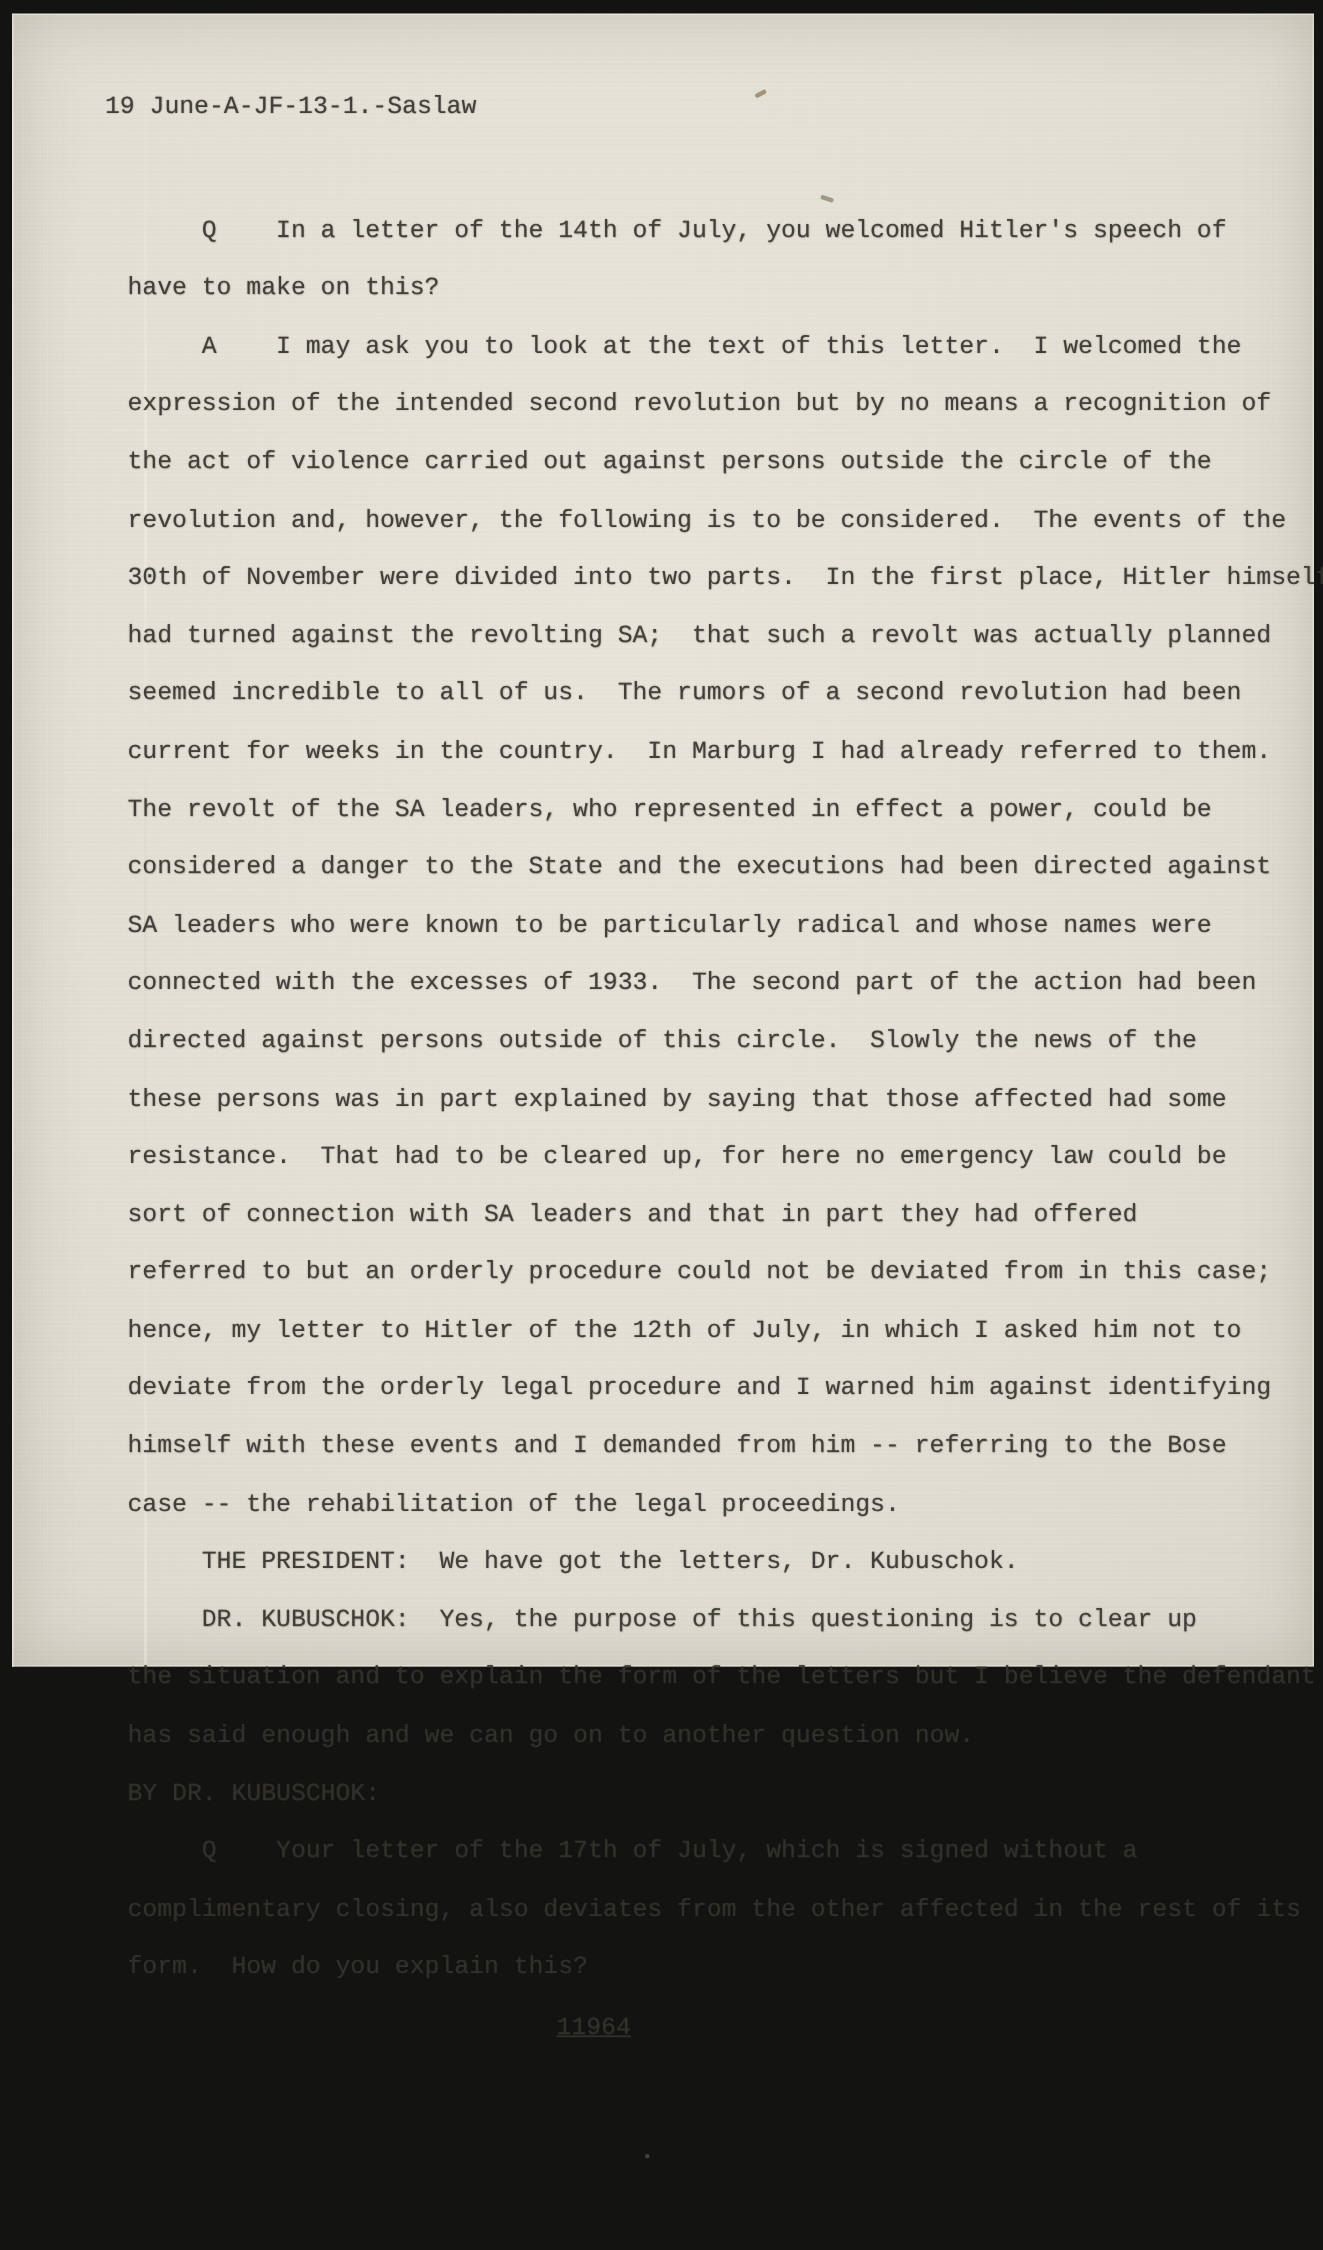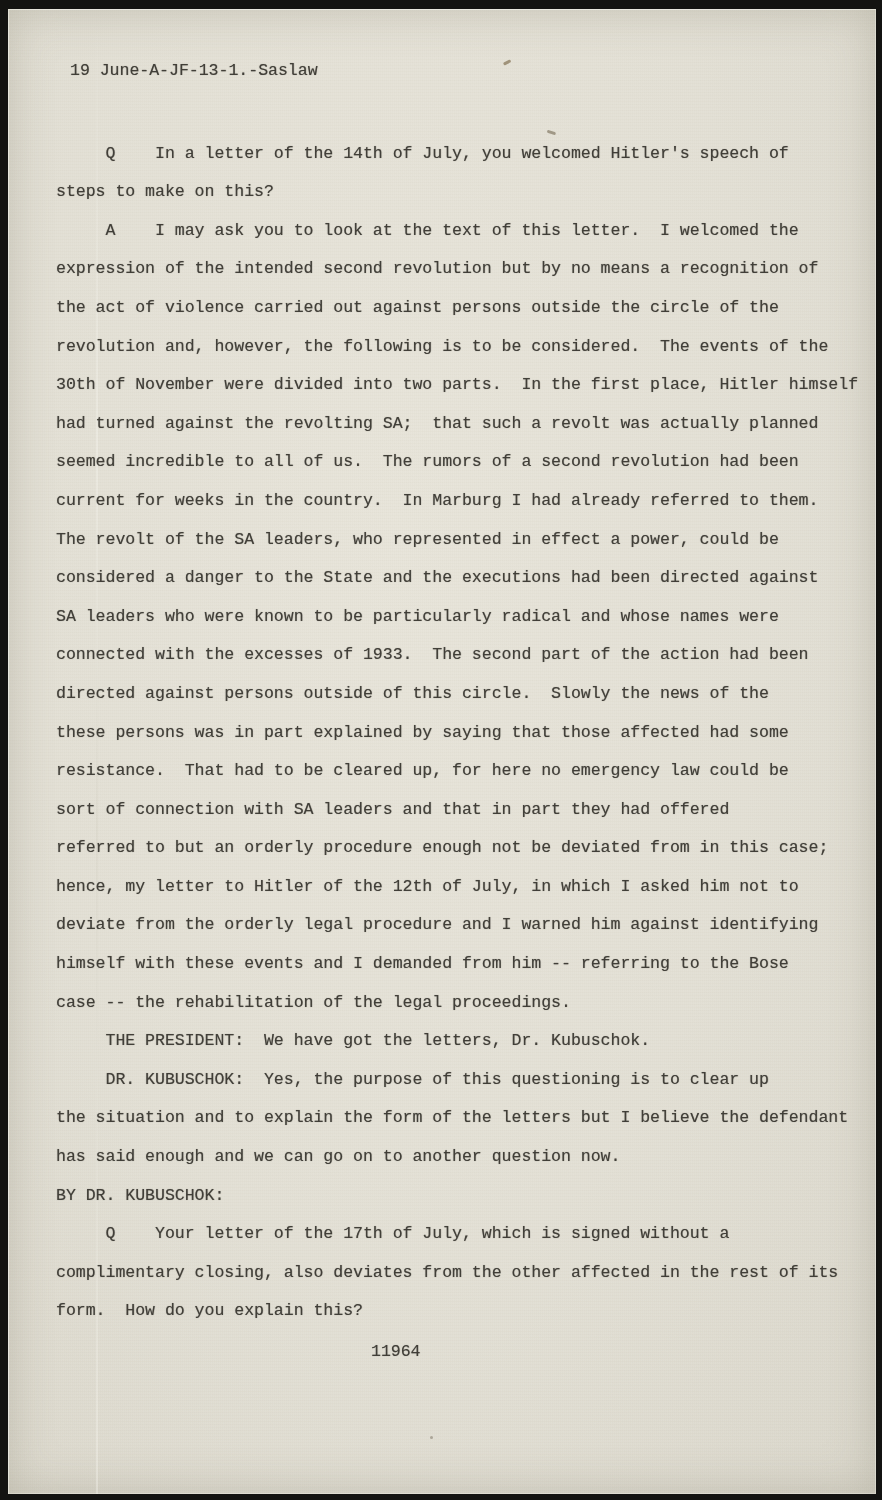--- a/index.html
+++ b/index.html
@@ -12,21 +12,21 @@
     background: #131311;
     position: relative;
     overflow: hidden;
     font-family: "Liberation Mono", "DejaVu Sans Mono", monospace;
   }
   .paper {
     position: absolute;
     left: 8px;
     top: 9px;
     width: 868px;
-    height: 1485px;
+    height: 1102px;
     background:
       repeating-linear-gradient(0deg, rgba(120,110,85,0.018) 0 1px, rgba(255,255,255,0.015) 1px 3px),
       repeating-linear-gradient(90deg, rgba(120,110,85,0.014) 0 1px, rgba(255,255,255,0.01) 1px 2px),
       radial-gradient(ellipse at 45% 35%, #e8e5da 0%, #e3e0d5 55%, #dad7cb 100%);
     box-shadow:
       inset 0 0 45px rgba(115,110,90,0.28),
       inset 1px 1px 0 rgba(255,255,248,0.85),
       inset -1px -1px 0 rgba(255,255,248,0.55);
   }
   .content {
@@ -34,30 +34,32 @@
     left: 48px;
     top: 43px;
     right: 20px;
     font-size: 16.5px;
     line-height: 38.6px;
     color: rgba(52,50,44,0.86);
     text-shadow: 0 0 1px rgba(60,58,50,0.45), 0.4px 0.4px 0.6px rgba(60,58,50,0.22);
   }
   .line {
     white-space: pre;
+    margin-left: 29px;
   }
   .doc-header {
     margin-left: 14px;
   }
   .header-gap {
     height: 44px;
   }
   .pagenum {
     margin-top: 2px;
     margin-left: 315px;
+    text-decoration: underline;
   }
   .crease {
     position: absolute;
     left: 88px;
     top: 0;
     bottom: 0;
     width: 2px;
     background: linear-gradient(180deg,
       rgba(255,255,250,0.0) 0%,
       rgba(255,255,250,0.28) 30%,
@@ -101,38 +103,38 @@
   <div class="crease"></div>
   <div class="speck speck1"></div>
   <div class="speck speck2"></div>
   <div class="speck speck3"></div>
 
   <div class="content">
     <div class="line doc-header">19 June-A-JF-13-1.-Saslaw</div>
     <div class="header-gap"></div>
     <div>
         <div class="line">     Q    In a letter of the 14th of July, you welcomed Hitler's speech of</div>
-        <div class="line">steps to make on this?</div>
+        <div class="line">have to make on this?</div>
         <div class="line">     A    I may ask you to look at the text of this letter.  I welcomed the</div>
         <div class="line">expression of the intended second revolution but by no means a recognition of</div>
         <div class="line">the act of violence carried out against persons outside the circle of the</div>
         <div class="line">revolution and, however, the following is to be considered.  The events of the</div>
         <div class="line">30th of November were divided into two parts.  In the first place, Hitler himself</div>
         <div class="line">had turned against the revolting SA;  that such a revolt was actually planned</div>
         <div class="line">seemed incredible to all of us.  The rumors of a second revolution had been</div>
         <div class="line">current for weeks in the country.  In Marburg I had already referred to them.</div>
         <div class="line">The revolt of the SA leaders, who represented in effect a power, could be</div>
         <div class="line">considered a danger to the State and the executions had been directed against</div>
         <div class="line">SA leaders who were known to be particularly radical and whose names were</div>
         <div class="line">connected with the excesses of 1933.  The second part of the action had been</div>
         <div class="line">directed against persons outside of this circle.  Slowly the news of the</div>
         <div class="line">these persons was in part explained by saying that those affected had some</div>
         <div class="line">resistance.  That had to be cleared up, for here no emergency law could be</div>
         <div class="line">sort of connection with SA leaders and that in part they had offered</div>
-        <div class="line">referred to but an orderly procedure enough not be deviated from in this case;</div>
+        <div class="line">referred to but an orderly procedure could not be deviated from in this case;</div>
         <div class="line">hence, my letter to Hitler of the 12th of July, in which I asked him not to</div>
         <div class="line">deviate from the orderly legal procedure and I warned him against identifying</div>
         <div class="line">himself with these events and I demanded from him -- referring to the Bose</div>
         <div class="line">case -- the rehabilitation of the legal proceedings.</div>
         <div class="line">     THE PRESIDENT:  We have got the letters, Dr. Kubuschok.</div>
         <div class="line">     DR. KUBUSCHOK:  Yes, the purpose of this questioning is to clear up</div>
         <div class="line">the situation and to explain the form of the letters but I believe the defendant</div>
         <div class="line">has said enough and we can go on to another question now.</div>
         <div class="line">BY DR. KUBUSCHOK:</div>
         <div class="line">     Q    Your letter of the 17th of July, which is signed without a</div>

